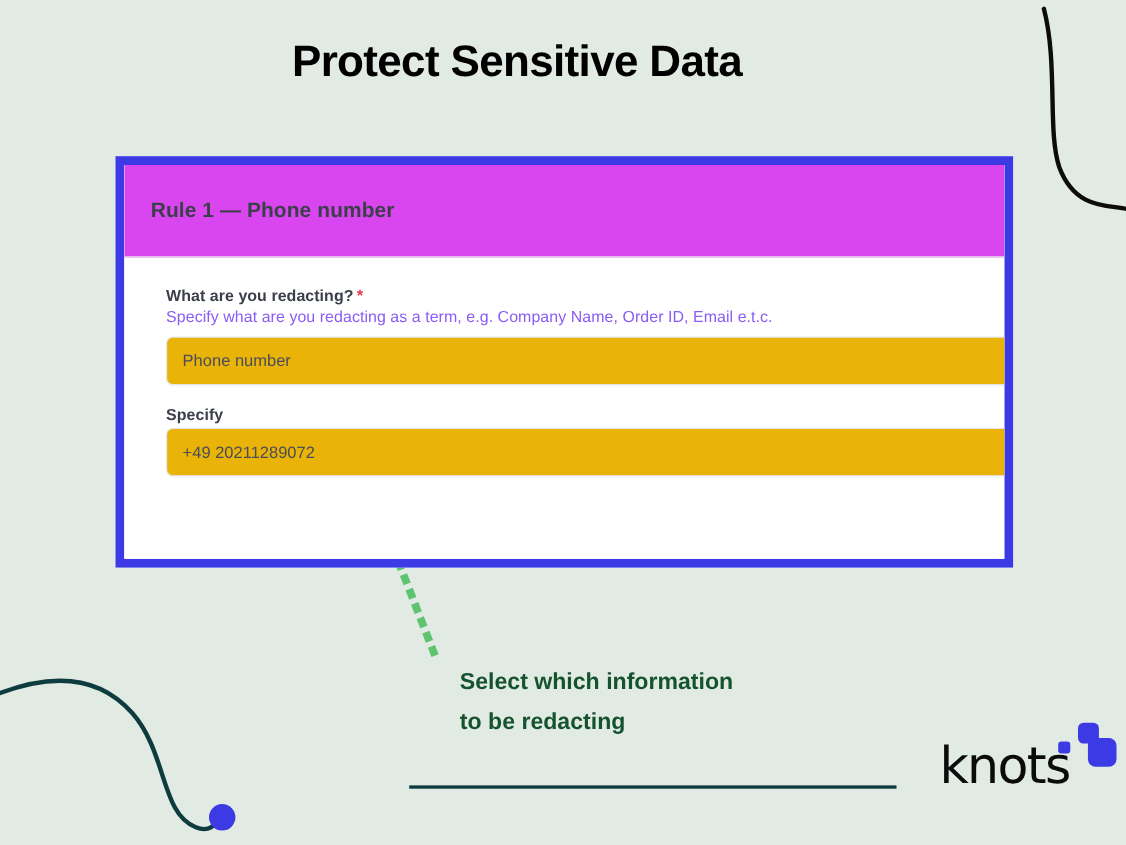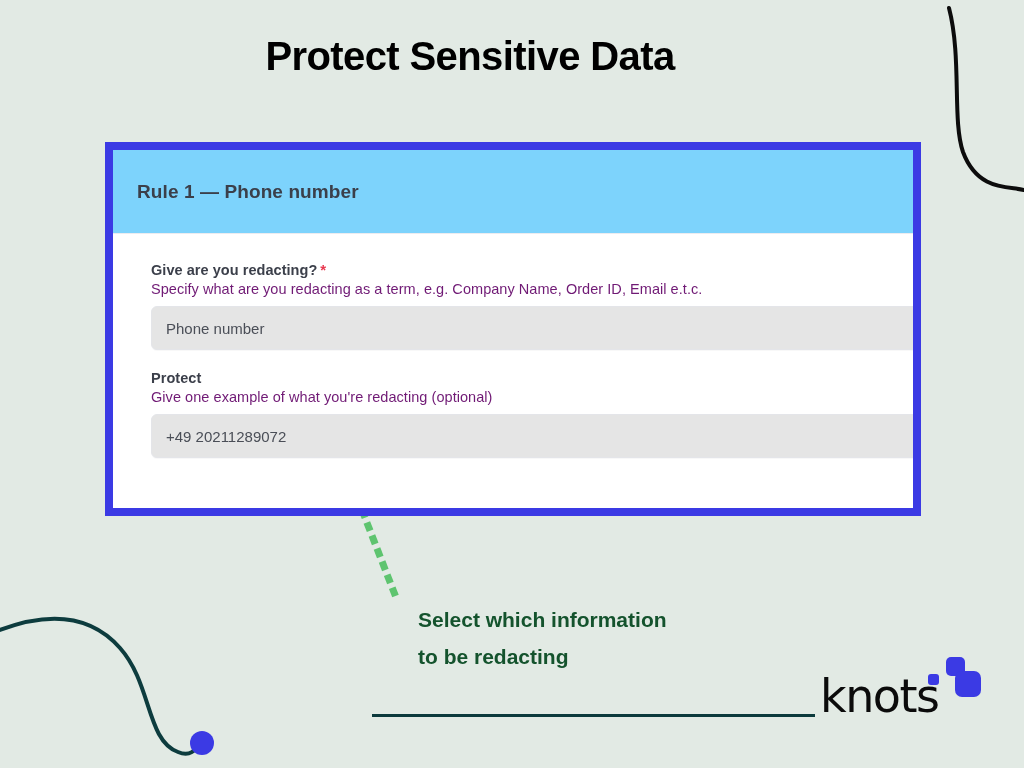--- a/index.html
+++ b/index.html
@@ -58,21 +58,21 @@
     inset: 0;
     background: #ffffff;
     overflow: hidden;
   }
   .card-header {
     height: 84px;
     display: flex;
     align-items: center;
     padding-left: 24px;
     border-bottom: 1px solid #ececf0;
-    background: #7dd3fc;
+    background: #d946ef;
   }
   .card-header-title {
     font-size: 19px;
     font-weight: bold;
     color: #3b3f4a;
     letter-spacing: 0.1px;
   }
   .card-body {
     padding: 28px 0 0 38px;
   }
@@ -86,30 +86,30 @@
   }
   .req-star {
     color: #e8384f;
     font-size: 15px;
     margin-left: 3px;
     vertical-align: top;
     line-height: 1;
   }
   .field-help {
     font-size: 14.5px;
-    color: #701a75;
+    color: #8b5cf6;
     margin-bottom: 9px;
     letter-spacing: 0.05px;
   }
   .field-input {
     height: 44px;
     width: 820px;
     border: 1px solid #e4e5e9;
     border-radius: 6px;
-    background: #e5e5e5;
+    background: #eab308;
     display: flex;
     align-items: center;
     padding-left: 14px;
     font-size: 15px;
     color: #4a4e57;
     box-shadow: 0 1px 1px rgba(20,20,40,0.03);
   }
 
   
   .callout {
@@ -118,21 +118,21 @@
     width: 360px;
     font-size: 21px;
     font-weight: bold;
     line-height: 1.75;
     color: #14532d;
   }
 
   
   .logo {
     position: absolute;
-    left: 820px; top: 655px;
+    left: 854px; top: 655px;
     width: 150px; height: 60px;
   }
   .logo-word {
     position: absolute;
     left: 0; top: 14px;
     font-size: 46px;
     font-weight: normal;
     letter-spacing: -1.5px;
     color: #0b0b0b;
     font-family: "DejaVu Sans", sans-serif;
@@ -161,33 +161,32 @@
   <div class="card">
 
     <div class="card-header">
       <span class="card-header-title">Rule 1 — Phone number</span>
     </div>
 
     <div class="card-body">
 
       <div class="field-block">
         <div class="field-label">
-          <span>Give are you redacting?</span><span class="req-star">*</span>
+          <span>What are you redacting?</span><span class="req-star">*</span>
         </div>
         <div class="field-help">Specify what are you redacting as a term, e.g. Company Name, Order ID, Email e.t.c.</div>
         <div class="field-input">
           <span>Phone number</span>
         </div>
       </div>
 
       <div class="field-block">
         <div class="field-label">
-          <span>Protect</span>
-        </div>
-        <div class="field-help">Give one example of what you're redacting (optional)</div>
+          <span>Specify</span>
+        </div>
         <div class="field-input">
           <span>+49 20211289072</span>
         </div>
       </div>
 
     </div>
   </div>
 </div>
 
 <div class="callout">

